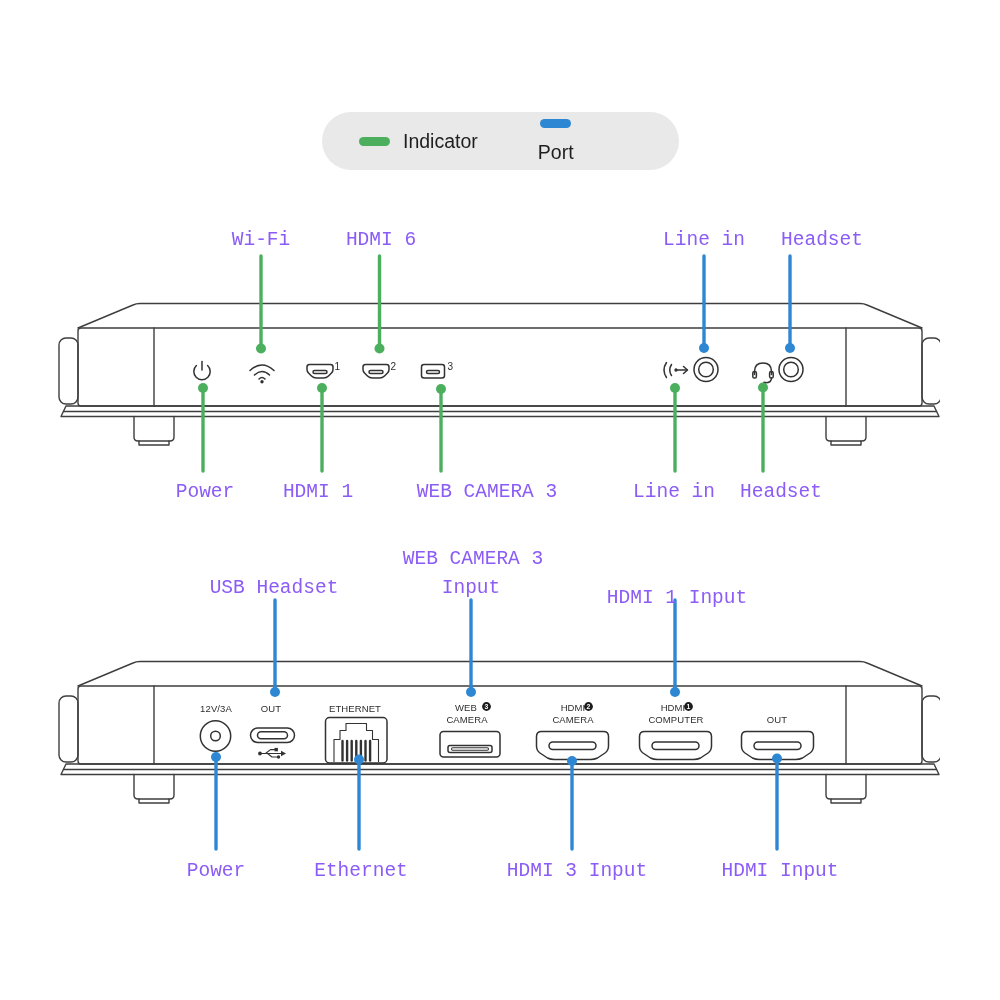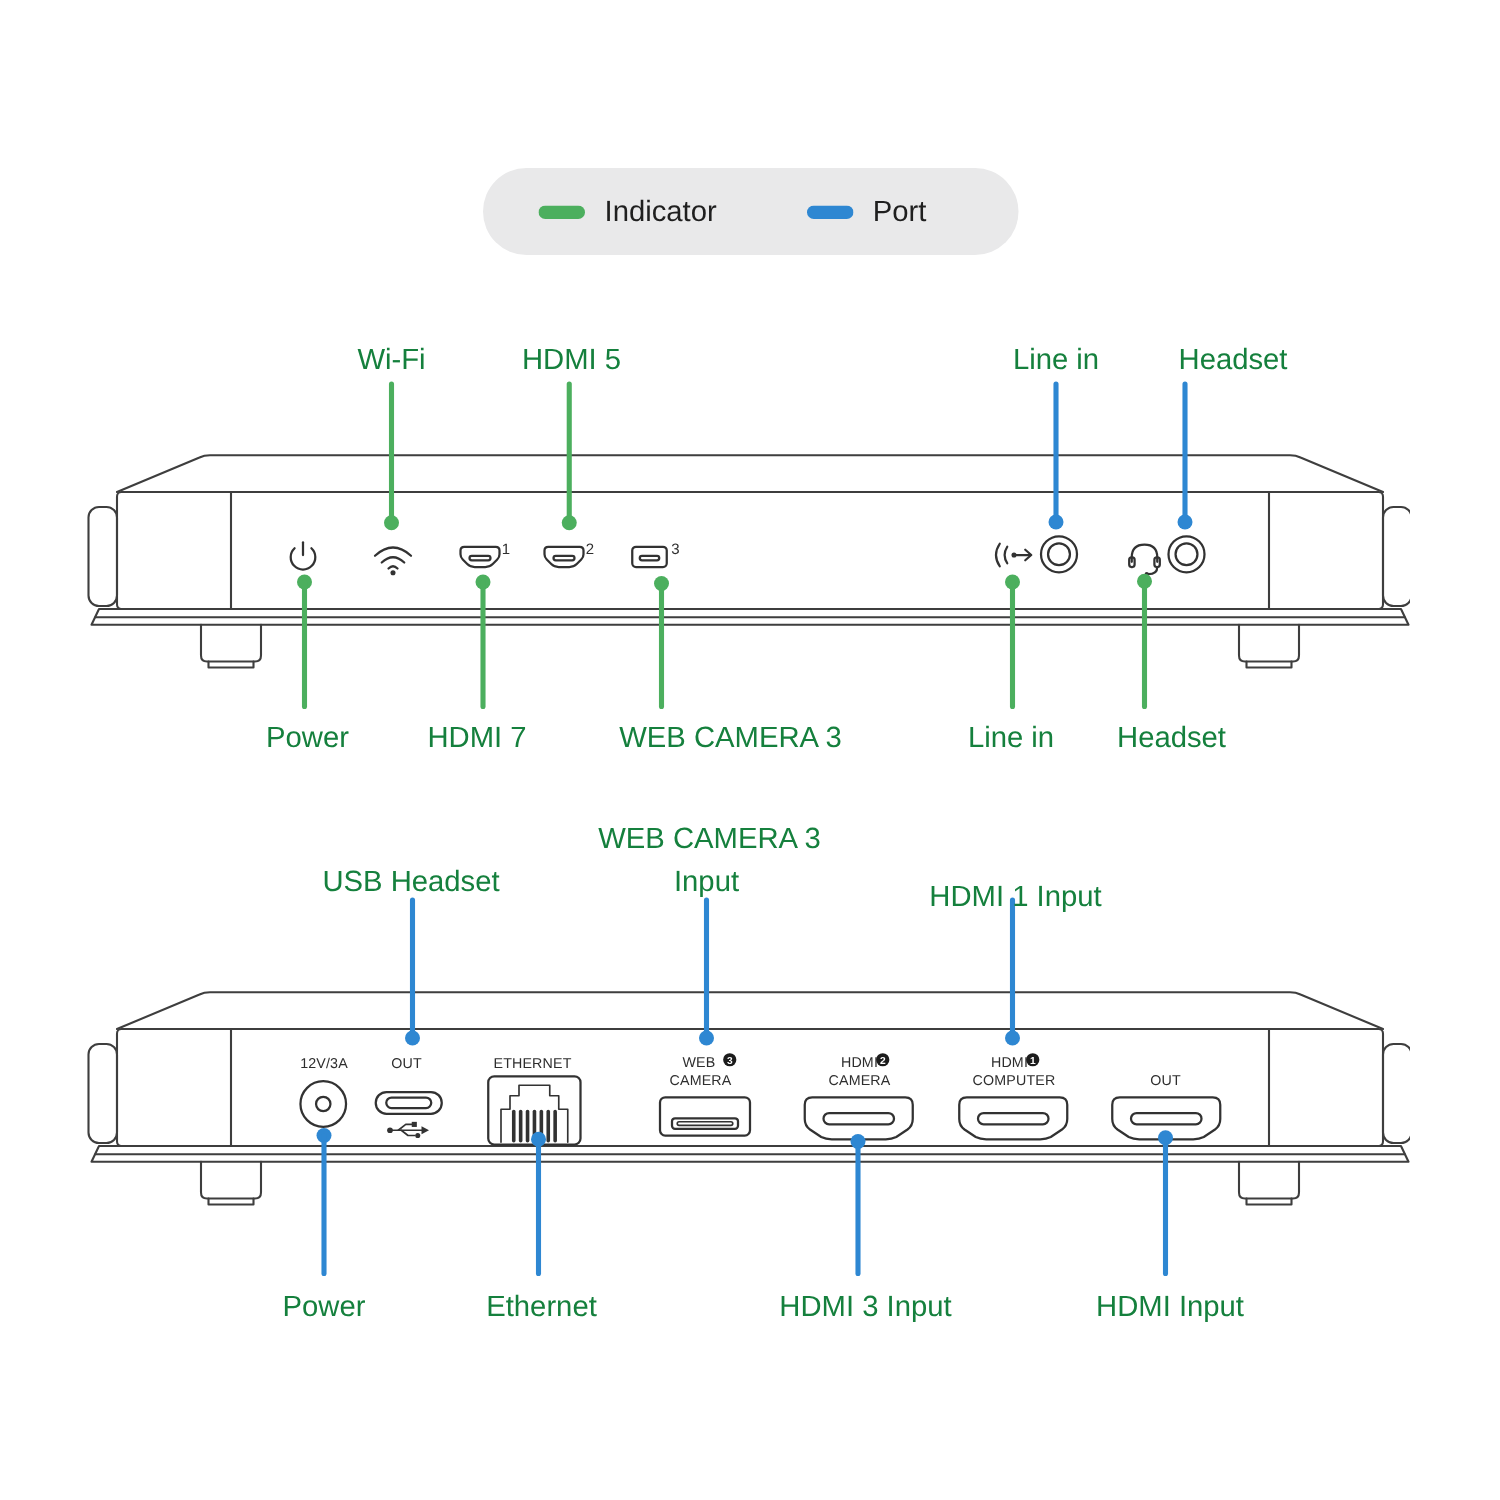--- a/index.html
+++ b/index.html
@@ -1,24 +1,24 @@
 <!DOCTYPE html>
 <html><head>
 <meta charset="utf-8">
 <style>
   html,body{margin:0;padding:0;background:#fff;}
   .canvas{position:relative;width:940px;height:1000px;background:#ffffff;
           font-family:"Liberation Sans",sans-serif;overflow:hidden;}
-  .lbl{position:absolute;transform:translateX(-50%);font-size:19.5px;color:#15803d;
-       white-space:nowrap;line-height:1.2;}
+  .lbl{position:absolute;transform:translateX(-50%);font-size:19.5px;color:#8b5cf6;
+       white-space:nowrap;line-height:1.2;font-family:Liberation Mono, monospace;}
   .legend{position:absolute;left:322px;top:112px;width:357px;height:58px;
           background:#e9e9ea;border-radius:29px;display:flex;align-items:center;}
   .legend-item{display:flex;align-items:center;gap:13px;}
   .legend-item.first{margin-left:37px;}
-  .legend-item.second{margin-left:60px;}
+  .legend-item.second{margin-left:60px;flex-direction:column;}
   .legend-txt{font-size:19.5px;color:#1f1f1f;}
   svg{position:absolute;left:0;top:0;}
   .dev{stroke:#3e3e3e;stroke-width:1.4;fill:none;stroke-linejoin:round;stroke-linecap:round;}
   .pt{stroke:#323232;stroke-width:1.5;fill:none;stroke-linejoin:round;stroke-linecap:round;}
   .ptn{stroke:#323232;stroke-width:1.1;fill:none;stroke-linejoin:round;stroke-linecap:round;}
   .ptf{fill:#323232;stroke:none;}
   .pin{stroke:#323232;stroke-width:2.4;}
   .gl{stroke:#4caf5e;stroke-width:3.4;stroke-linecap:round;}
   .gd{fill:#4caf5e;}
   .bl{stroke:#2e87d2;stroke-width:3.4;stroke-linecap:round;}
@@ -219,26 +219,26 @@
       <circle class="bd" cx="359" cy="759.5" r="5"></circle>
       <line class="bl" x1="359" y1="759.5" x2="359" y2="849"></line>
       <circle class="bd" cx="572" cy="761" r="5"></circle>
       <line class="bl" x1="572" y1="761" x2="572" y2="849"></line>
       <circle class="bd" cx="777" cy="758.5" r="5"></circle>
       <line class="bl" x1="777" y1="758.5" x2="777" y2="849"></line>
     </g>
   </svg>
 
   <div class="lbl" style="left:261px;top:229px">Wi-Fi</div>
-  <div class="lbl" style="left:381px;top:229px">HDMI 5</div>
+  <div class="lbl" style="left:381px;top:229px">HDMI 6</div>
   <div class="lbl" style="left:704px;top:229px">Line in</div>
   <div class="lbl" style="left:822px;top:229px">Headset</div>
 
   <div class="lbl" style="left:205px;top:481px">Power</div>
-  <div class="lbl" style="left:318px;top:481px">HDMI 7</div>
+  <div class="lbl" style="left:318px;top:481px">HDMI 1</div>
   <div class="lbl" style="left:487px;top:481px">WEB CAMERA 3</div>
   <div class="lbl" style="left:674px;top:481px">Line in</div>
   <div class="lbl" style="left:781px;top:481px">Headset</div>
 
   <div class="lbl" style="left:274px;top:577px">USB Headset</div>
   <div class="lbl" style="left:473px;top:548px">WEB CAMERA 3</div>
   <div class="lbl" style="left:471px;top:577px">Input</div>
   <div class="lbl" style="left:677px;top:587px">HDMI 1 Input</div>
 
   <div class="lbl" style="left:216px;top:860px">Power</div>

